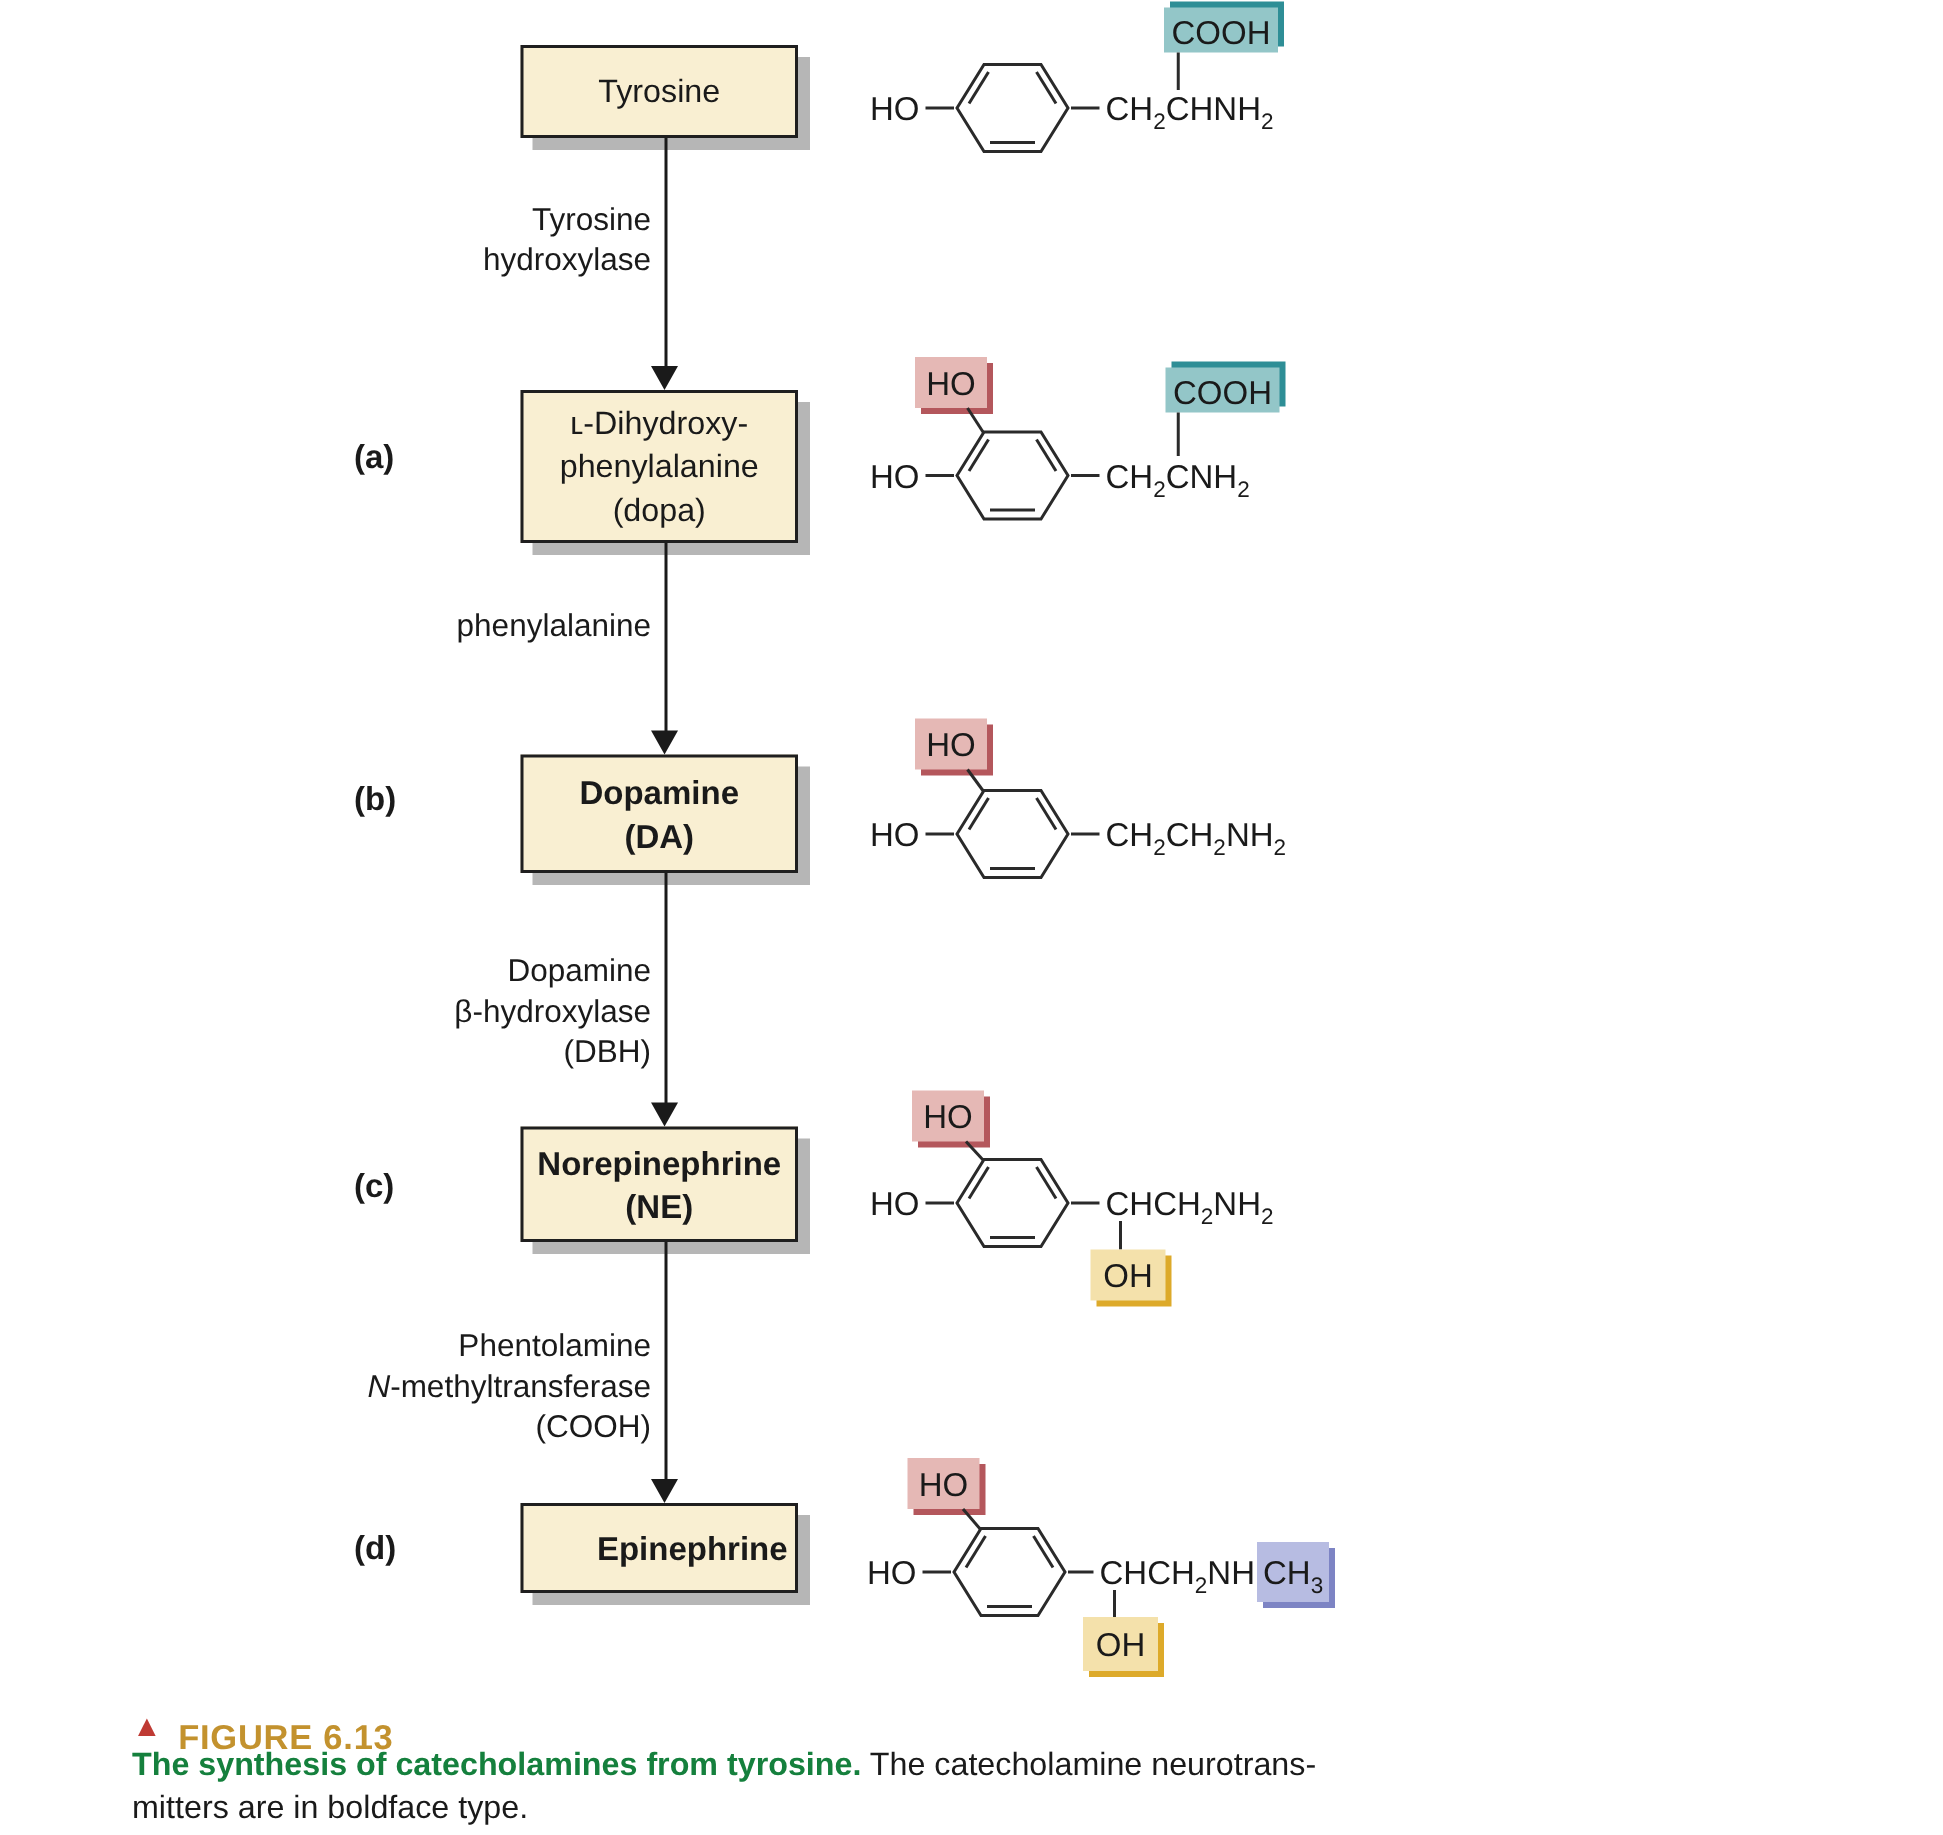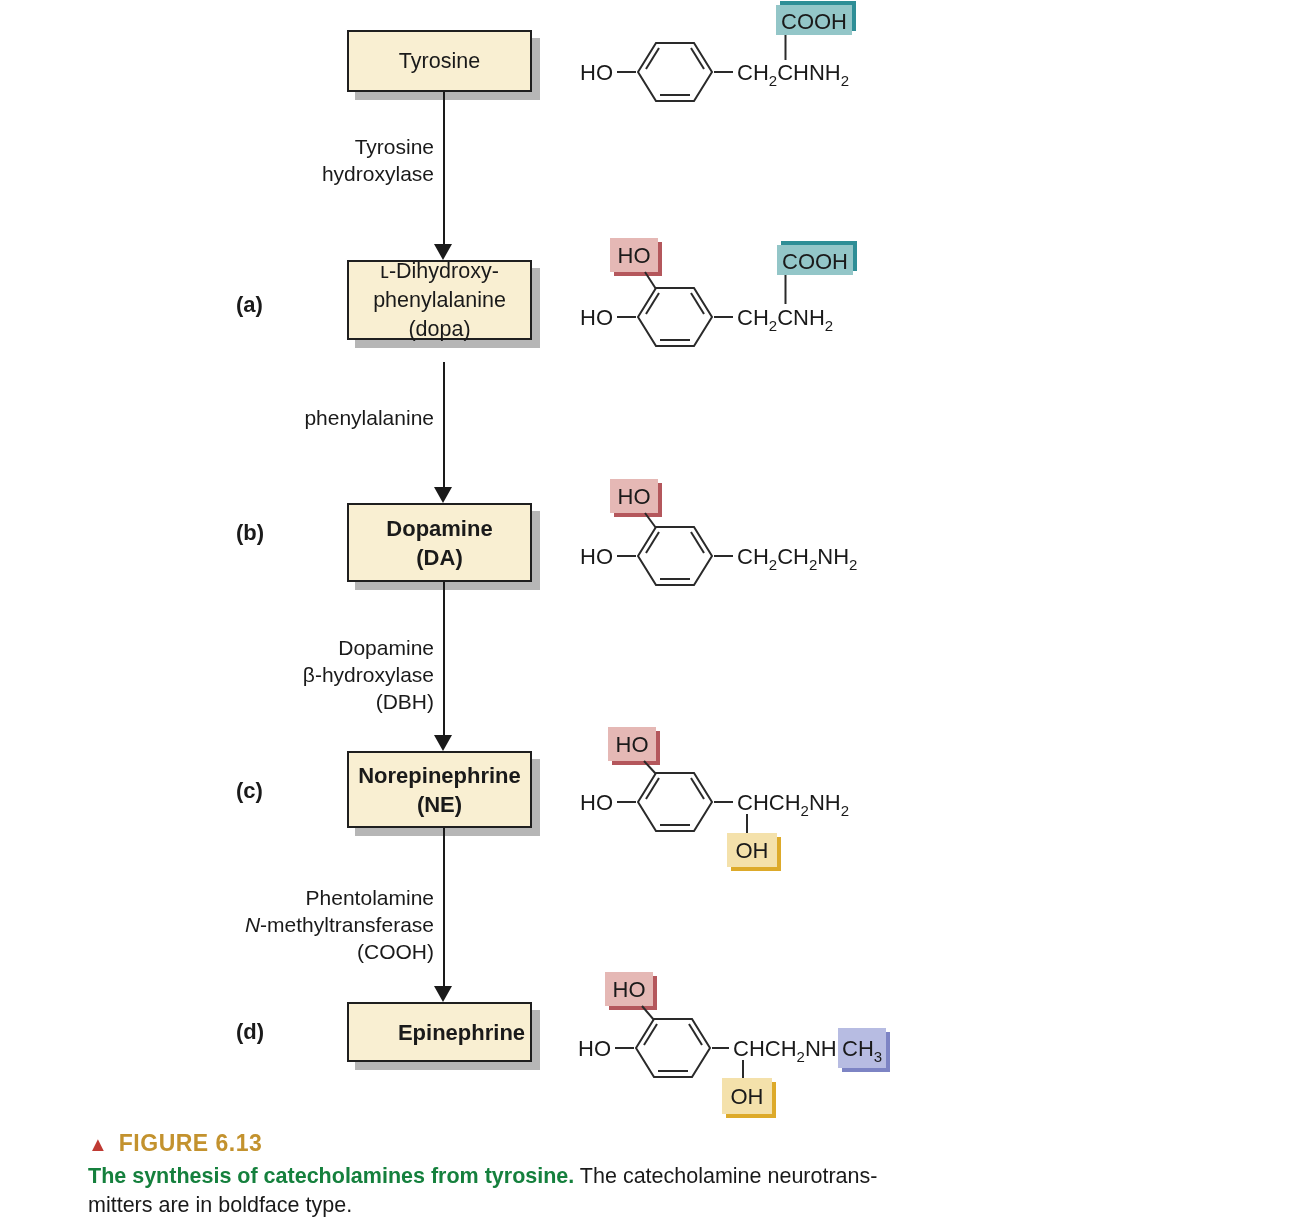--- a/index.html
+++ b/index.html
@@ -6,21 +6,21 @@
   .page{position:relative;width:1295px;height:1223px;background:#ffffff;overflow:hidden;
         font-family:"Liberation Sans","DejaVu Sans",sans-serif;color:#1a1a1a;}
 
   
   .node{position:absolute;left:347px;width:185px;background:#f9efd2;border:2px solid #1f1f1f;
         box-shadow:8px 8px 0 #b6b6b6;box-sizing:border-box;display:flex;flex-direction:column;
         justify-content:center;align-items:center;text-align:center;}
   .node .nline{font-size:21.5px;line-height:29px;}
   .node.bold .nline{font-weight:bold;font-size:22px;}
   .n1{top:30px;height:62px;}
-  .n2{top:260px;height:80px;}
+  .n2{top:260px;height:102px;}
   .n3{top:503px;height:79px;}
   .n4{top:751px;height:77px;}
   .n5{top:1002px;height:60px;padding-left:44px;}
 
   
   .arrow{position:absolute;left:434px;width:20px;}
   .arrow .shaft{position:absolute;left:8.5px;top:0;width:2px;background:#1a1a1a;}
   .arrow .head{position:absolute;left:0;width:0;height:0;
                border-left:9.5px solid transparent;border-right:9.5px solid transparent;
                border-top:16px solid #1a1a1a;}
@@ -35,21 +35,21 @@
   
   svg.structure{position:absolute;overflow:visible;}
   .f{font-family:"Liberation Sans","DejaVu Sans",sans-serif;font-size:22px;fill:#1a1a1a;}
   .sub{font-size:15px;}
   .bond{stroke:#2a2a2a;stroke-width:2;fill:none;}
   .ring{stroke:#2a2a2a;stroke-width:2;fill:none;}
 
   
   .figrow{position:absolute;left:88px;top:1130px;display:flex;align-items:center;gap:11px;}
   .tri{color:#bf3a33;font-size:20px;line-height:20px;}
-  .figlabel{font-weight:bold;font-size:23px;color:#c3922e;letter-spacing:0.5px;}
+  .figlabel{font-weight:bold;font-size:23px;color:#c3922e;letter-spacing:0.5px;margin-top:15px;}
   .caption{position:absolute;left:88px;top:1162px;width:960px;font-size:21.5px;line-height:28.5px;color:#1a1a1a;}
   .caption .lead{font-weight:bold;color:#15803d;}
 </style>
 </head>
 <body>
 
 <div class="page">
 
   <div class="node n1">
     <div class="nline">Tyrosine</div>

